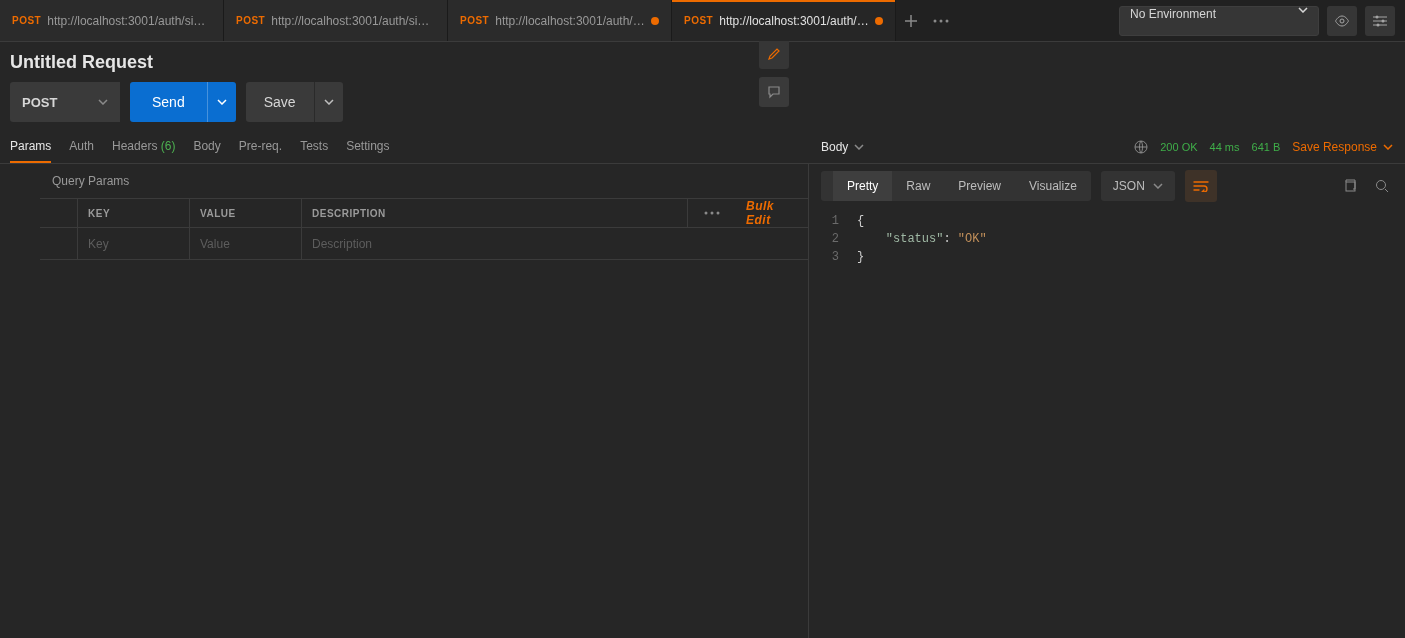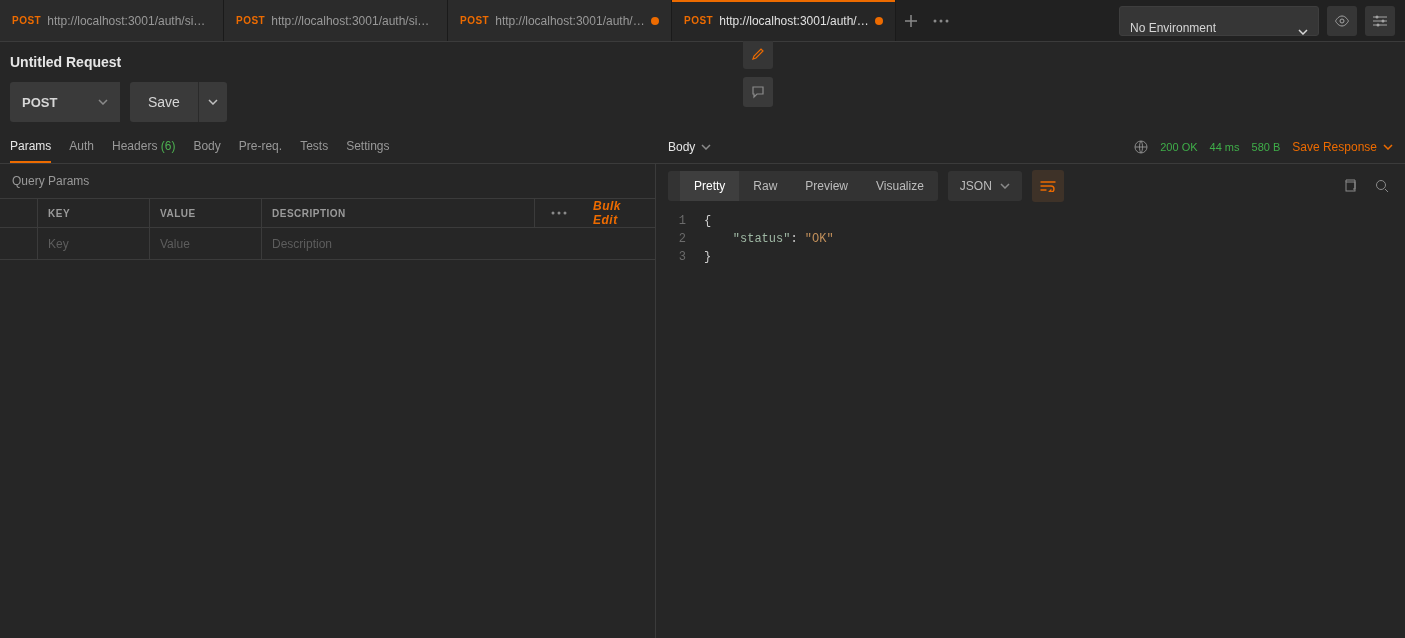--- a/index.html
+++ b/index.html
@@ -44,36 +44,36 @@
   }
   .tab .method { color: #ed6b00; font-size: 10px; font-weight: 700; letter-spacing: .5px; }
   .tab .label { overflow: hidden; text-overflow: ellipsis; white-space: nowrap; flex: 1; }
   .tab .dot { width: 8px; height: 8px; border-radius: 50%; background: #ed6b00; }
   .tab-add, .tab-more {
     width: 30px; display: flex; align-items: center; justify-content: center;
     color: #8a8a8a; cursor: pointer; height: 100%;
   }
   .topbar-right { display: flex; align-items: center; gap: 8px; padding: 0 10px; }
   .env-select {
-    display: flex; align-items: flex-end; justify-content: space-between;
+    display: flex; align-items: flex-start; justify-content: space-between;
     width: 200px; height: 30px;
     background: #363636; border: 1px solid #3e3e3e; border-radius: 3px;
     padding: 0 10px; color: #d6d6d6; font-size: 12px; cursor: pointer;
   }
   .sq-btn {
     width: 30px; height: 30px; display: flex; align-items: center; justify-content: center;
     background: #363636; border-radius: 3px; color: #a5a5a5; cursor: pointer;
   }
 
   
   .title-row {
     display: flex; align-items: center; justify-content: space-between;
     height: 40px; padding: 0 10px;
   }
-  .title-row .title { color: #e6e6e6; font-size: 14px; font-weight: 600; }
+  .title-row .title { color: #e6e6e6; font-size: 18px; font-weight: 600; }
   .title-row .right { display: flex; align-items: center; gap: 8px; }
   .build { color: #6c6c6c; font-size: 12px; letter-spacing: .5px; }
   .icon-btn {
     width: 30px; height: 30px; display: flex; align-items: center; justify-content: center;
     background: #363636; border-radius: 3px; color: #ed6b00; cursor: pointer;
   }
   .icon-btn.muted { color: #8a8a8a; background: #3a3a3a; }
 
   
   .request-row { display: flex; align-items: center; gap: 10px; padding: 0 10px 8px; }
@@ -107,21 +107,21 @@
   }
   .subtabs .st-left { display: flex; gap: 18px; }
   .subtab { color: #999; font-size: 12px; padding: 8px 0; cursor: pointer; }
   .subtab.active { color: #e6e6e6; border-bottom: 2px solid #ed6b00; }
   .subtab .count { color: #4caf50; }
   .subtabs .st-right { margin-left: auto; display: flex; gap: 18px; }
   .link-orange { color: #ed6b00; cursor: pointer; font-size: 12px; font-style: italic; }
 
   
   .split { display: flex; height: calc(638px - 42px - 40px - 48px - 34px); }
-  .left { width: 656px; border-right: 1px solid #3b3b3b; display:flex; flex-direction:column; }
+  .left { width: 769px; border-right: 1px solid #3b3b3b; display:flex; flex-direction:column;margin-left:40px; }
   .right { flex: 1; display: flex; flex-direction: column; }
 
   
   .qp-title { padding: 10px 12px; color: #999; font-size: 12px; }
   .qp-table-head {
     display: flex; align-items: center; height: 30px;
     border-top: 1px solid #3b3b3b; border-bottom: 1px solid #3b3b3b;
     font-size: 10px; letter-spacing: .5px; color: #9a9a9a; font-weight:700;
   }
   .qp-col { padding: 0 10px; border-right: 1px solid #3b3b3b; height: 100%; display:flex; align-items:center; }
@@ -258,20 +258,28 @@
     </div>
   </div>
 </div>
 
 <div class="request-row">
   <div class="method-dd">
     <span>POST</span>
     <svg width="10" height="6" viewBox="0 0 10 6">
         <path d="M1 1l4 4 4-4" stroke="#8a8a8a" fill="none" stroke-width="1.5"></path>
       </svg>
+  </div>
+  <div class="send-btn">
+    <div class="main">Send</div>
+    <div class="caret">
+      <svg width="10" height="6" viewBox="0 0 10 6">
+          <path d="M1 1l4 4 4-4" stroke="#fff" fill="none" stroke-width="1.5"></path>
+        </svg>
+    </div>
   </div>
   <div class="save-btn">
     <div class="main">Save</div>
     <div class="caret">
       <svg width="10" height="6" viewBox="0 0 10 6">
           <path d="M1 1l4 4 4-4" stroke="#bfbfbf" fill="none" stroke-width="1.5"></path>
         </svg>
     </div>
   </div>
 </div>
@@ -337,21 +345,21 @@
       </div>
       <div class="resp-meta">
         <span class="globe">
           <svg width="14" height="14" viewBox="0 0 14 14">
               <circle cx="7" cy="7" r="6" stroke="currentColor" fill="none"></circle>
               <path d="M1 7h12M7 1c2 2 2 10 0 12M7 1c-2 2-2 10 0 12" stroke="currentColor" fill="none"></path>
             </svg>
         </span>
         <span class="meta-green">200 OK</span>
         <span class="meta-green">44 ms</span>
-        <span class="meta-green">580 B</span>
+        <span class="meta-green">641 B</span>
         <span class="save-resp">
           <span>Save Response</span>
           <svg width="10" height="6" viewBox="0 0 10 6">
               <path d="M1 1l4 4 4-4" stroke="#ed6b00" fill="none" stroke-width="1.5"></path>
             </svg>
         </span>
       </div>
     </div>
 
     <div class="resp-toolbar">

